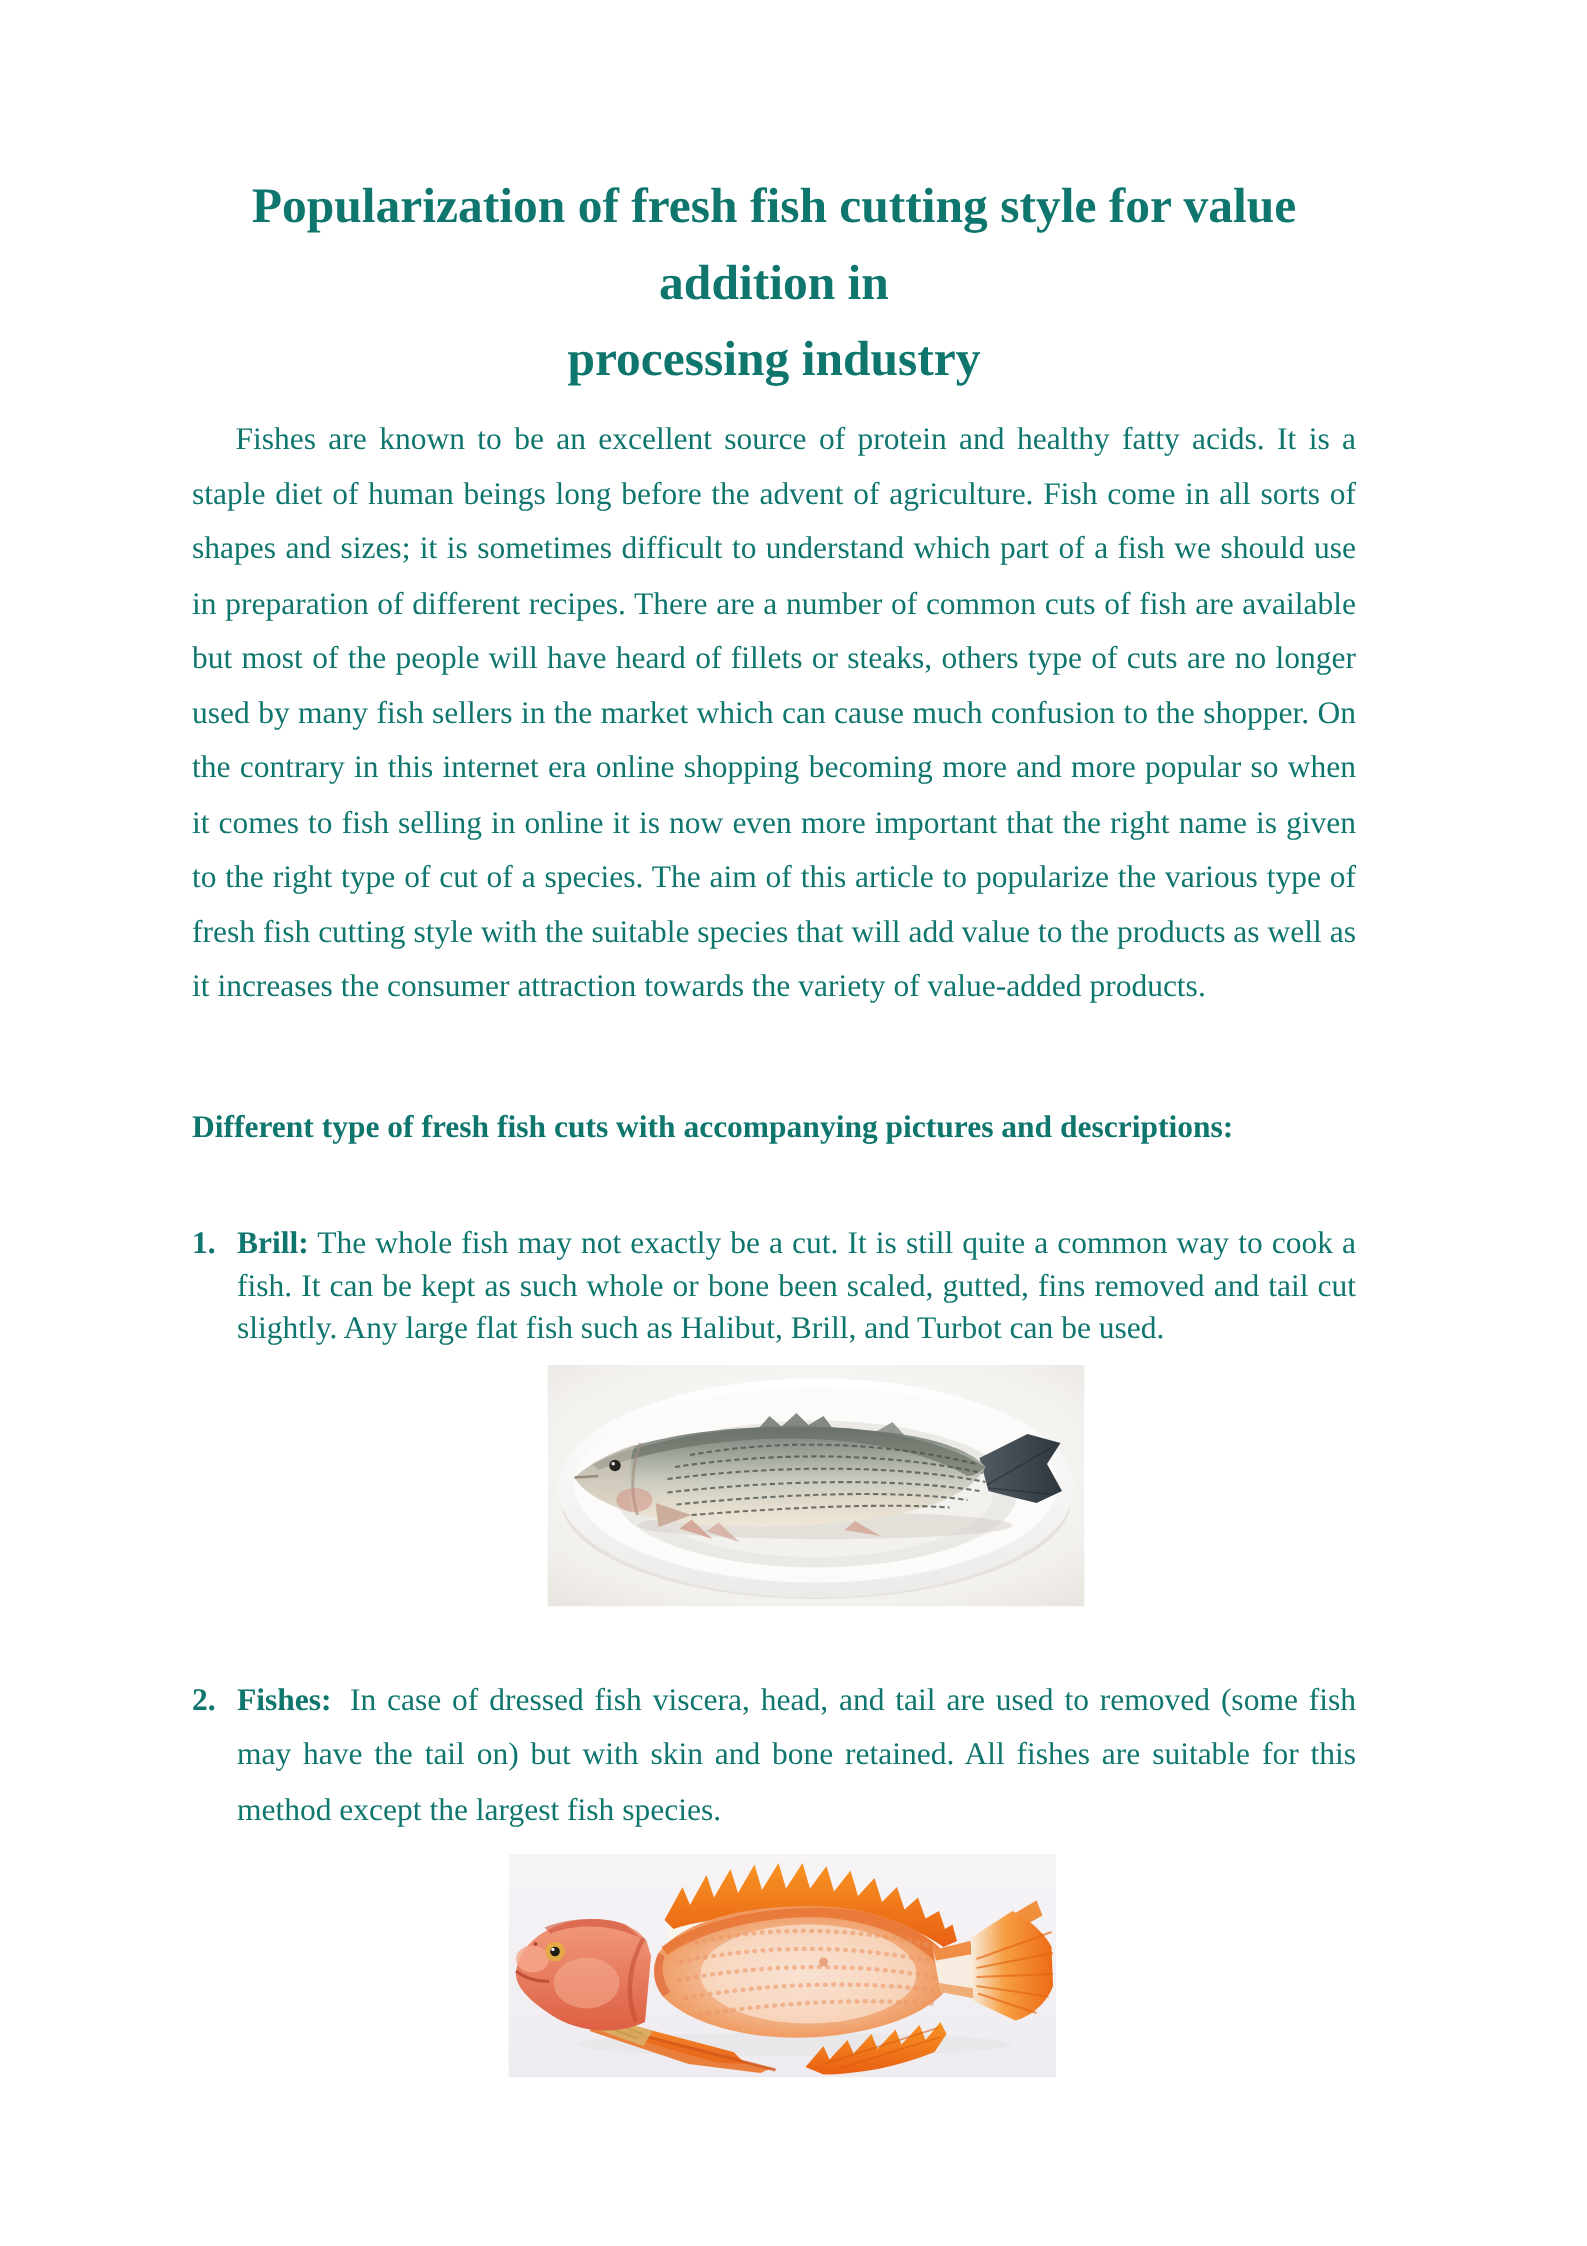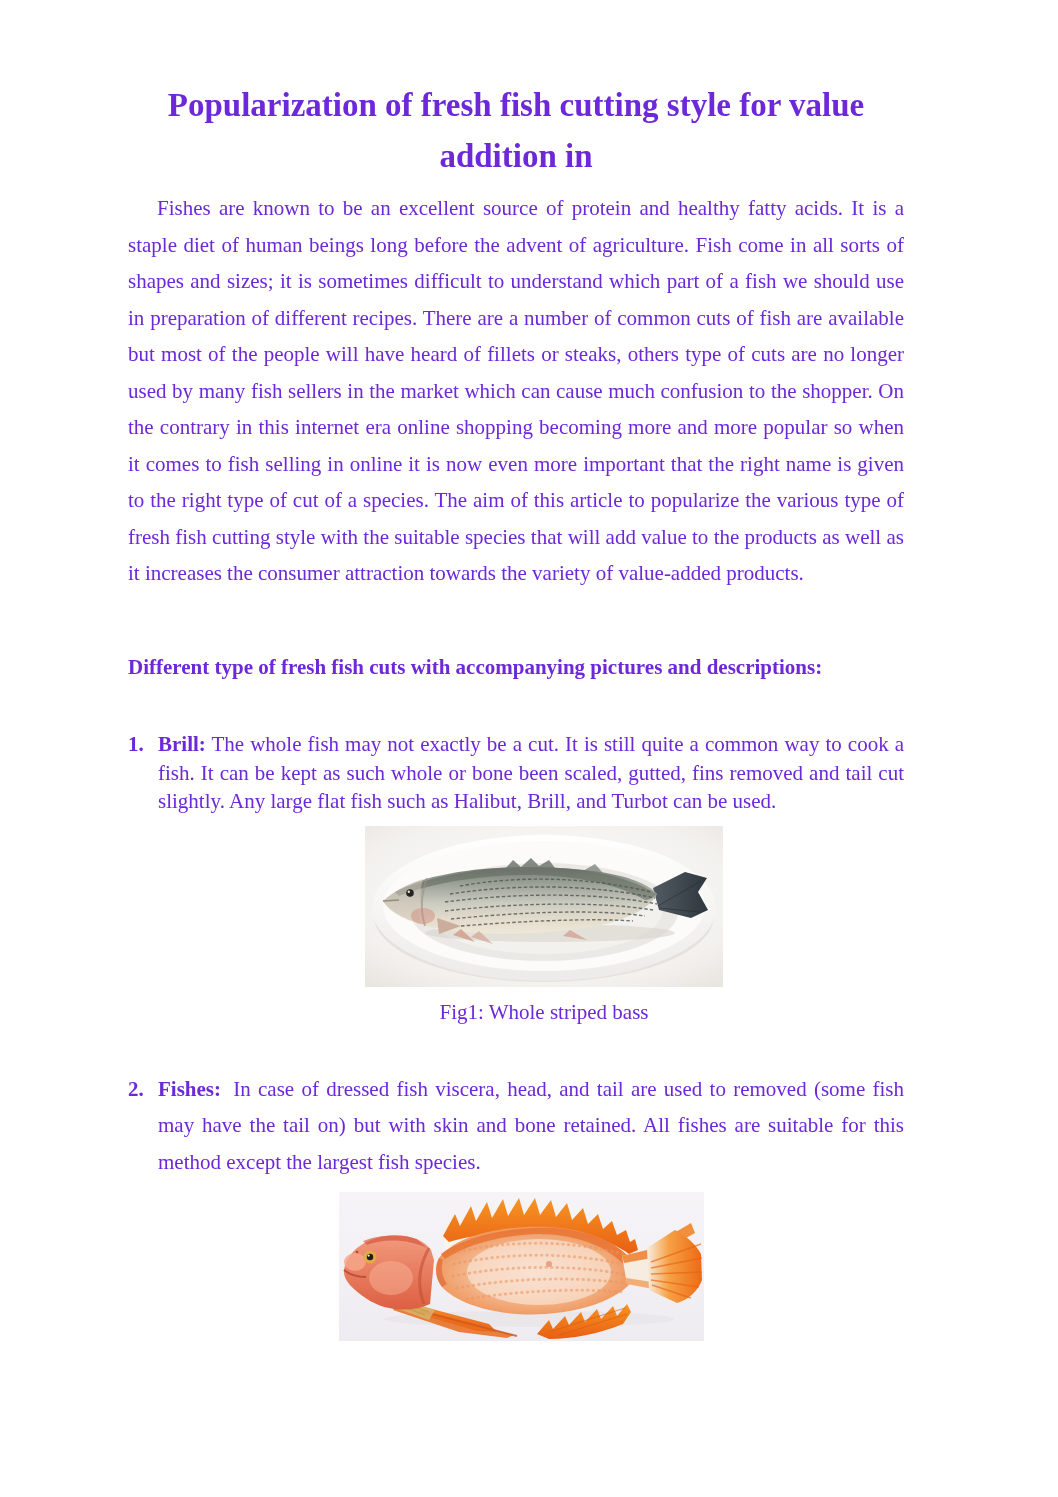--- a/index.html
+++ b/index.html
@@ -1,23 +1,23 @@
 <!DOCTYPE html>
 <html><head>
 <meta charset="utf-8">
 <style>
   * { margin:0; padding:0; box-sizing:border-box; }
   html,body { background:#fff; }
   #page {
     position:relative;
     width:1022px; height:1497px;
     background:#ffffff;
-    padding:80px 118px 0 128px;
+    padding:113px 118px 0 128px;
     font-family:"Liberation Serif","DejaVu Serif",serif;
-    font-size:21px; color:#6d28d9;
+    font-size:21px; color:#0f766e;
     overflow:hidden;
   }
   .doc-title { font-weight:bold; font-size:33px; line-height:51px; text-align:center; }
   .intro-heading { font-weight:bold; line-height:36.5px; margin-top:20px; }
   .intro-para { text-align:justify; line-height:36.5px; text-indent:29px; margin-top:8px; }
   .section-heading { font-weight:bold; line-height:36.5px; margin-top:57px; }
   .cut-item { display:flex; }
   .cut-item .num { width:30px; flex:none; font-weight:bold; }
   .cut-body { flex:1; text-align:justify; }
   .item-1 { line-height:28.5px; margin-top:45px; }
@@ -29,20 +29,21 @@
   .figure-2 { width:365px; margin:12px 0 0 211px; }
   svg { display:block; }
 </style>
 </head>
 <body>
 
 <div id="page">
 
   <div class="doc-title">
     <div>Popularization of fresh fish cutting style for value addition in</div>
+    <div>processing industry</div>
   </div>
 
 
   <div class="intro-para">Fishes are known to be an excellent source of protein and healthy fatty acids.  It is a staple diet of human beings long before the advent of agriculture. Fish come in all sorts of shapes and sizes; it is sometimes difficult to understand which part of a fish we should use in preparation of different recipes. There are a number of common cuts of fish are available but most of the people will have heard of fillets or steaks, others type of cuts are no longer used by many fish sellers in the market which can cause much confusion to the shopper. On the contrary in this internet era online shopping becoming more and more popular so when it comes to fish selling in online it is now even more important that the right name is given to the right type of cut of a species. The aim of this article to popularize the various type of fresh fish cutting style with the suitable species that will add value to the products as well as it increases the consumer attraction towards the variety of value-added products.</div>
 
   <div class="section-heading">Different type of fresh fish cuts with accompanying pictures and descriptions:</div>
 
   <div class="cut-item item-1">
     <div class="num">1.</div>
     <div class="cut-body">
@@ -105,21 +106,20 @@
       <ellipse cx="58" cy="90" rx="12" ry="8" fill="#cd8d80" opacity=".5"></ellipse>
       <circle cx="45" cy="67" r="3.8" fill="#23231f"></circle>
       <circle cx="43.8" cy="65.8" r="1.2" fill="#ffffff" opacity=".9"></circle>
       <path d="M18,75 L34,74" stroke="#8c7b6c" stroke-width="1.6" opacity=".8" fill="none"></path>
 
       <path d="M72,92 L96,100 L74,108 Z" fill="#c7a392" opacity=".85"></path>
       <path d="M96,103 L110,116 L88,109 Z" fill="#d09b8a" opacity=".8"></path>
       <path d="M114,105 L128,118 L106,111 Z" fill="#d09b8a" opacity=".6"></path>
       <path d="M205,104 L222,114 L198,110 Z" fill="#cf9a8a" opacity=".7"></path>
     </svg>
-    <div class="fig-caption">Fig1: Whole striped bass</div>
   </div>
 
   <div class="cut-item item-2">
     <div class="num">2.</div>
     <div class="cut-body">
       <span class="term">Fishes:</span>
       <span class="desc-text">In case of dressed fish viscera, head, and tail are used to removed (some fish may have the tail on) but with skin and bone retained. All fishes are suitable for this method except the largest fish species.</span>
     </div>
   </div>
 

